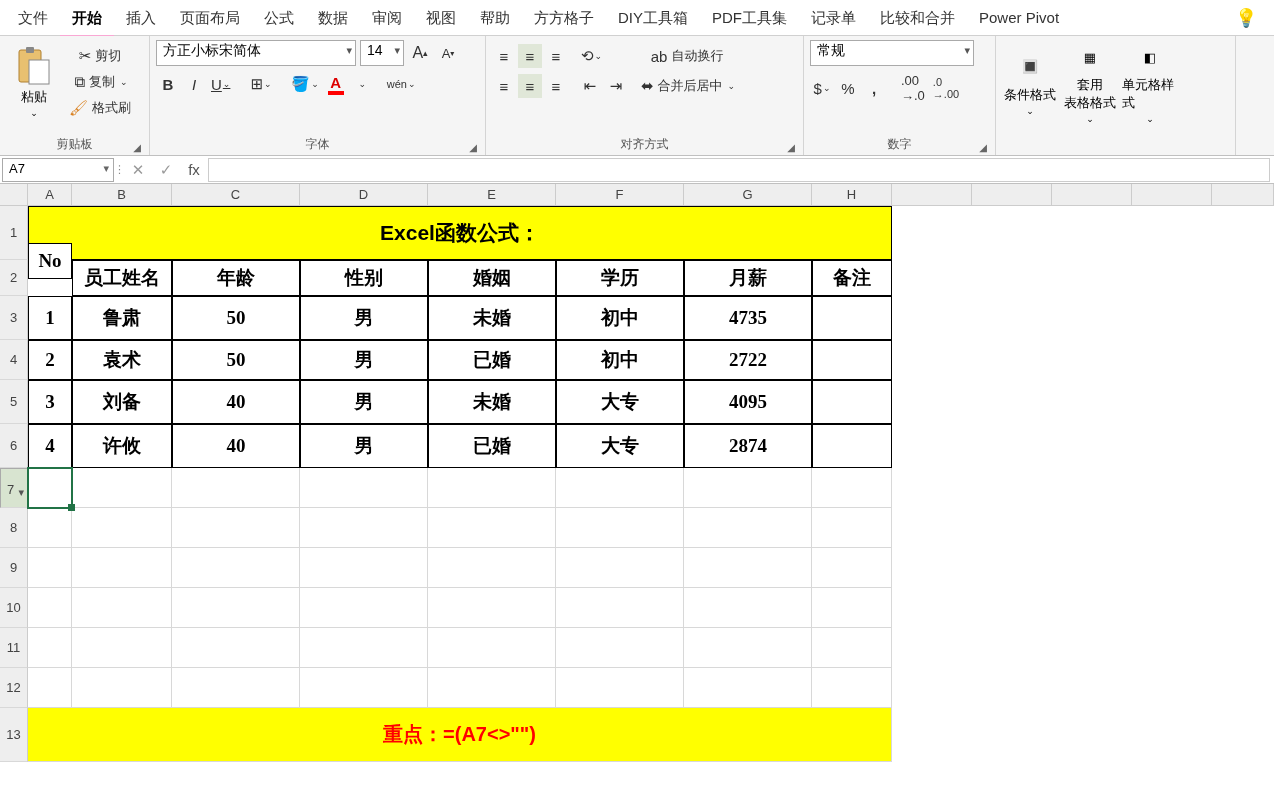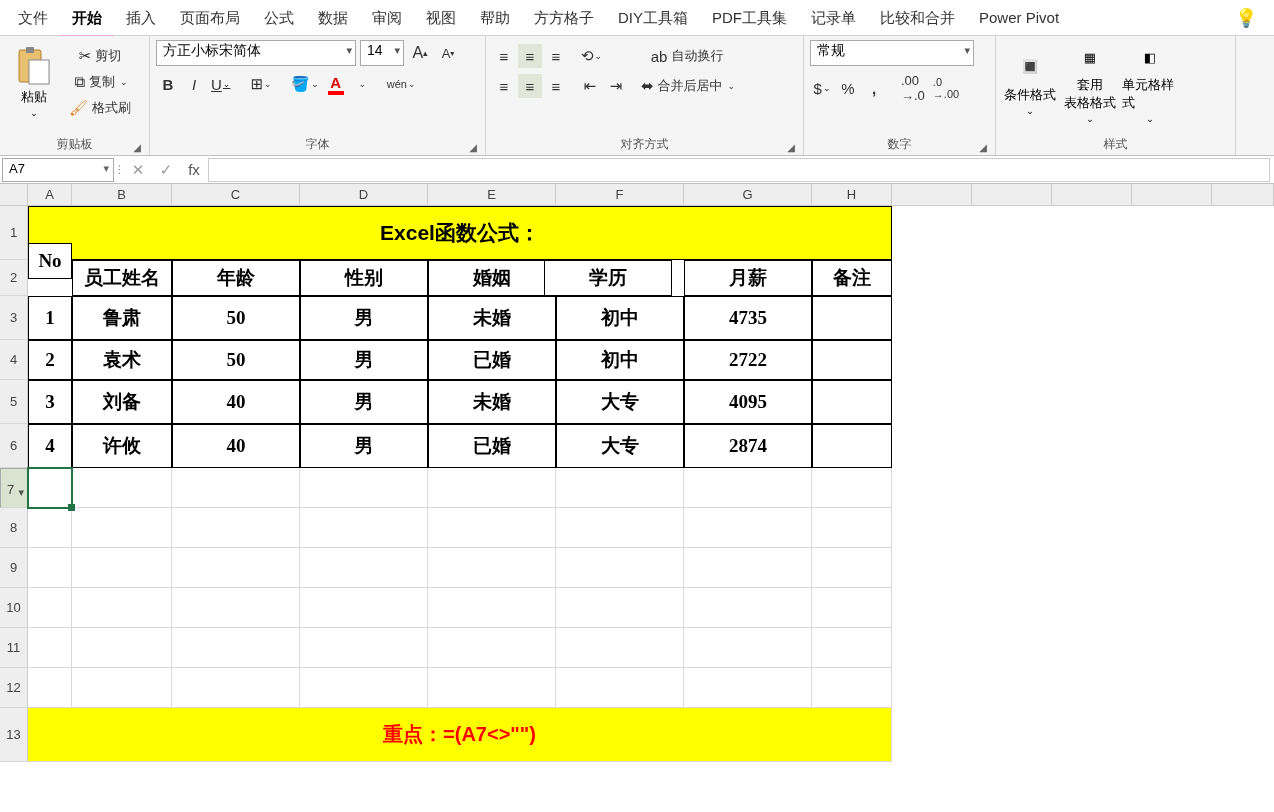--- a/index.html
+++ b/index.html
@@ -232,21 +232,20 @@
         <span style="white-space:pre;text-align:center">套用
 表格格式</span>
           <span style="font-size:9px">⌄</span>
       </div>
       <div class="big-btn">
         <div class="ico">◧</div>
         <span>单元格样式</span>
           <span style="font-size:9px">⌄</span>
       </div>
     </div>
-    <div class="group-label"><span>样式</span></div>
   </div>
 
 </div>
 
 <div class="fbar">
   <div class="name-box"><span>A7</span></div>
   <div class="fbar-sep">⋮</div>
   <div class="fbar-btn">✕</div>
   <div class="fbar-btn">✓</div>
   <div class="fbar-btn" style="color:#555">fx</div>
@@ -287,21 +286,21 @@
     </div>
   <div class="cells" id="cells">
       <div class="cell yellow title-cell bord-l bord-t bord-r bord-b" style="left: 0px; top: 0px; width: 864px; height: 54px; font-size: 21px;">
         <span>Excel函数公式：</span>
       </div>
       <div class="cell hdr bord" style="left: 0px; top: 37px; width: 44px; height: 36px;">No</div>
       <div class="cell hdr bord" style="left: 44px; top: 54px; width: 100px; height: 36px;">员工姓名</div>
       <div class="cell hdr bord" style="left: 144px; top: 54px; width: 128px; height: 36px;">年龄</div>
       <div class="cell hdr bord" style="left: 272px; top: 54px; width: 128px; height: 36px;">性别</div>
       <div class="cell hdr bord" style="left: 400px; top: 54px; width: 128px; height: 36px;">婚姻</div>
-      <div class="cell hdr bord" style="left: 516px; top: 54px; width: 128px; height: 36px;">学历</div>
+      <div class="cell hdr bord" style="left: 528px; top: 54px; width: 128px; height: 36px;">学历</div>
       <div class="cell hdr bord" style="left: 656px; top: 54px; width: 128px; height: 36px;">月薪</div>
       <div class="cell hdr bord" style="left: 784px; top: 54px; width: 80px; height: 36px;">备注</div>
       <div class="cell bord" style="left: 0px; top: 90px; width: 44px; height: 44px;">1</div>
       <div class="cell bord" style="left: 44px; top: 90px; width: 100px; height: 44px;">鲁肃</div>
       <div class="cell bord" style="left: 144px; top: 90px; width: 128px; height: 44px;">50</div>
       <div class="cell bord" style="left: 272px; top: 90px; width: 128px; height: 44px;">男</div>
       <div class="cell bord" style="left: 400px; top: 90px; width: 128px; height: 44px;">未婚</div>
       <div class="cell bord" style="left: 528px; top: 90px; width: 128px; height: 44px;">初中</div>
       <div class="cell bord" style="left: 656px; top: 90px; width: 128px; height: 44px;">4735</div>
       <div class="cell bord" style="left: 784px; top: 90px; width: 80px; height: 44px;"></div>

